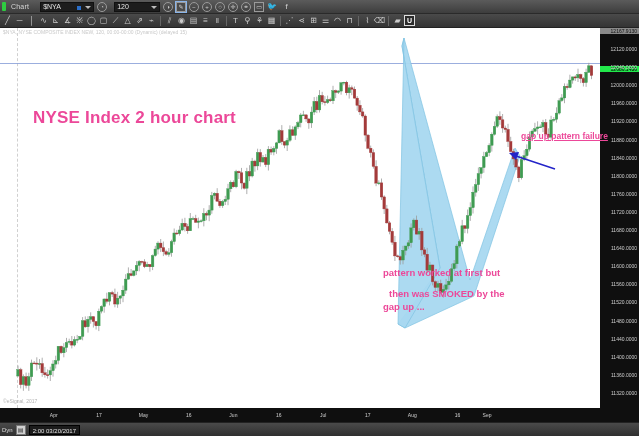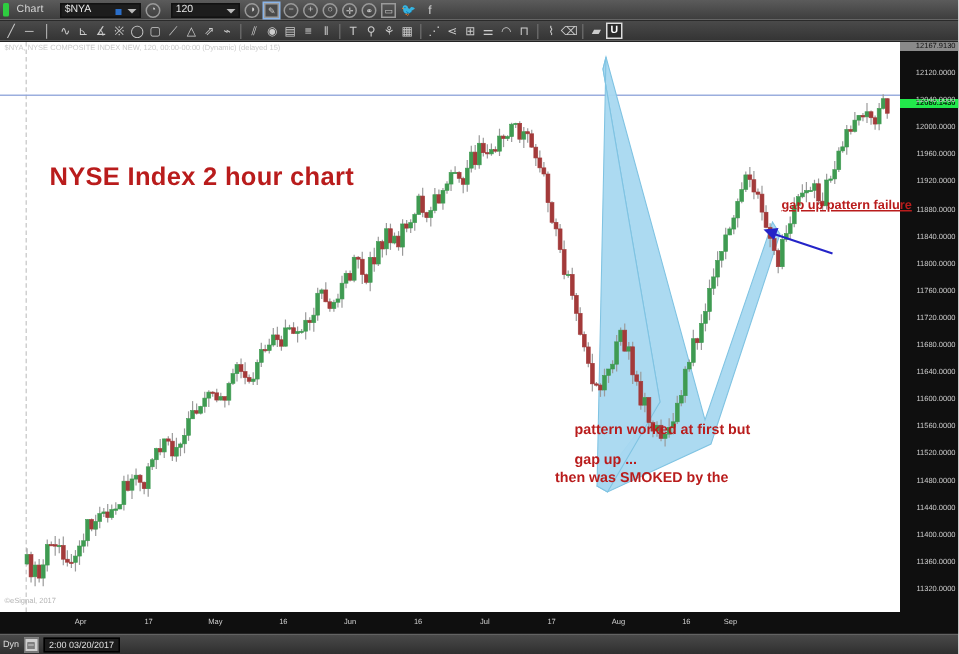--- a/index.html
+++ b/index.html
@@ -83,21 +83,21 @@
     background:linear-gradient(#4a4a4a,#2f2f2f); display:flex;align-items:center;
     padding:0 2px; gap:3px; border-top:1px solid #222;
   }
   .st-txt{ color:#ddd;font-size:6px;}
   .st-box{ background:#1b1b1b;border:1px solid #000;color:#e0e0e0;font-size:6px;
            padding:0 3px;height:10px;line-height:10px;}
   .st-ic{ width:10px;height:10px;background:#cfcfcf;border:1px solid #777;
           display:inline-flex;align-items:center;justify-content:center;font-size:6px;color:#333;}
 
   
-  .anno{ position:absolute; color:#b91c1c; font-weight:bold; white-space:pre;text-align:center; }
+  .anno{ position:absolute; color:#ec4899; font-weight:bold; white-space:pre;text-align:center; }
   .big-title{ font-size:17px; letter-spacing:.2px; }
   .note{ font-size:9.5px; line-height:13px; }
   .small-anno{ font-size:8.5px; }
 </style>
 </head>
 <body>
 
 <div class="app">
 
   <div class="titlebar">
@@ -663,22 +663,22 @@
           <div class="xtick" style="left: 487px;">Sep</div>
         </div>
     </div>
 
     <div class="copyr">©eSignal, 2017</div>
 
     <div class="anno big-title" style="left:33px; top:80px;">NYSE Index 2 hour chart</div>
 
     <div class="anno small-anno" style="left:521px; top:103px;text-decoration:underline;">gap up pattern failure</div>
 
-    <div class="anno note" style="left:383px; top:252px;">pattern worked at first but</div>
-    <div class="anno note" style="left:370px; top:259px;margin-top:25px;">then was SMOKED by the</div>
+    <div class="anno note" style="left:383px; top:238px;">pattern worked at first but</div>
+    <div class="anno note" style="left:389px; top:259px;">then was SMOKED by the</div>
     <div class="anno note" style="left:383px; top:272px;">gap up ...</div>
   </div>
 
   <div class="statusbar">
     <span class="st-txt">Dyn</span>
     <span class="st-ic">▤</span>
     <span class="st-box">2:00 03/20/2017</span>
   </div>
 
 </div>

